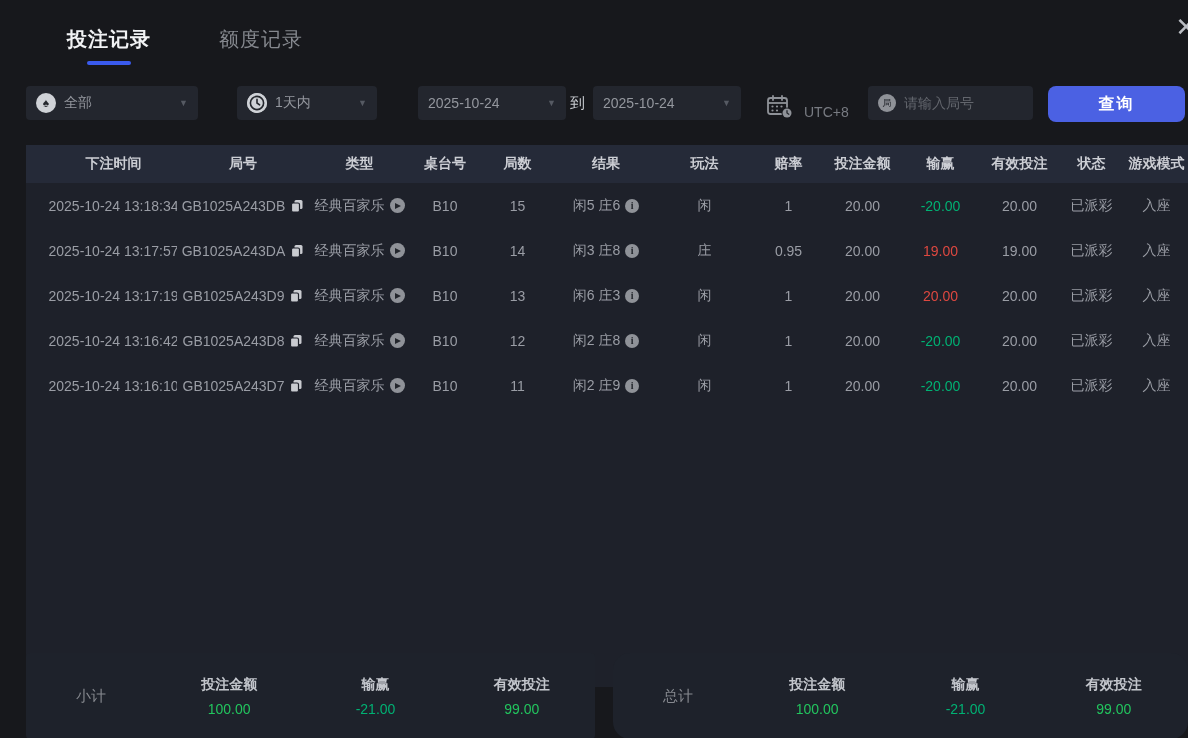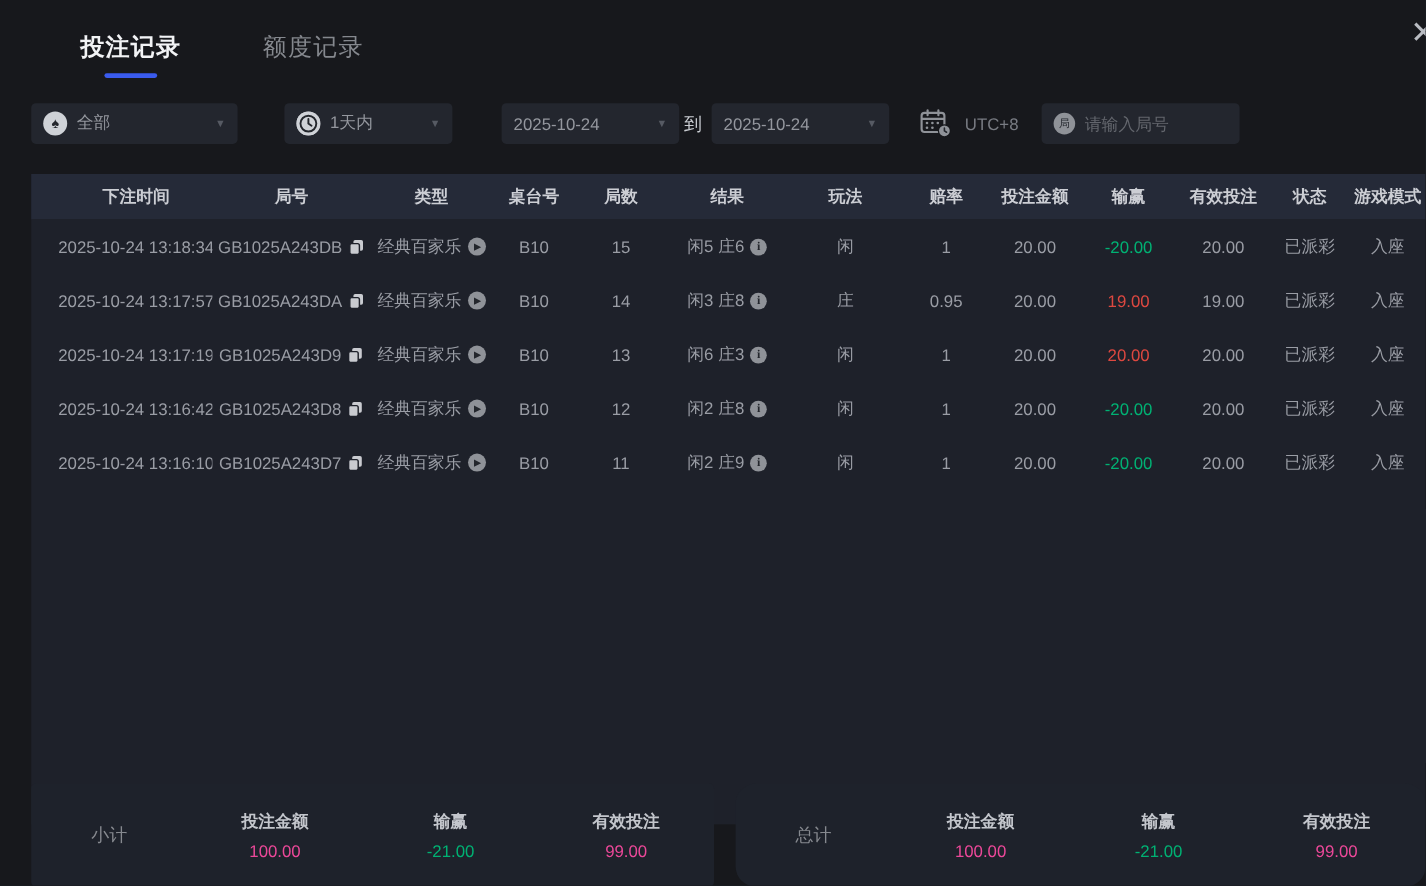--- a/index.html
+++ b/index.html
@@ -39,21 +39,21 @@
     margin-right:8px; flex:0 0 auto;
   }
   .circ-icon b { color:#23262c; font-size:12px; line-height:1; font-weight:normal; }
   .circ-icon.small { width:18px; height:18px; background:#8f9298; }
   .circ-icon.small b { font-size:9px; }
   .sel-f1 { left:26px;  width:172px; }
   .sel-f2 { left:237px; width:140px; }
   .sel-f3 { left:418px; width:148px; }
   .sel-f4 { left:593px; width:148px; }
   .to-label { position:absolute; left:570px; top:0; height:34px; display:flex; align-items:center; font-size:15px; color:#c9ccd1; }
-  .tz-wrap { position:absolute; left:766px; top:0; height:34px; display:flex; align-items:center; gap:10px; }
+  .tz-wrap { position:absolute; left:766px; top:0; height:34px; display:flex; align-items:flex-end; gap:10px; }
   .tz-text { font-size:14px; color:#787b82; }
   .round-input { left:868px; width:165px; cursor:text; }
   .round-input input {
     background:transparent; border:0; outline:none; color:#c5c8ce;
     font-size:14px; width:100%; font-family:inherit;
   }
   .round-input input::placeholder { color:#63666d; }
   .query-btn {
     position:absolute; left:1048px; top:0; width:137px; height:36px; border:0;
     border-radius:8px; color:#fff; font-size:16px; font-weight:bold;
@@ -92,21 +92,21 @@
   
   .summary-panel {
     position:absolute; top:653px; height:86px; background:#1e222b; border-radius:4px;
     display:flex; align-items:center;
   }
   .sp-left  { left:26px;  width:569px; }
   .sp-right { left:613px; width:575px;border-radius:17px; }
   .sp-label { flex:0 0 130px; text-align:center; font-size:15px; color:#86898f; }
   .stat { flex:1; text-align:center; }
   .stat .s-label { font-size:14px; color:#c3c6cc; font-weight:bold; margin-bottom:7px; }
-  .stat .s-value { font-size:14px; color:#ec4899; }
+  .stat .s-value { font-size:14px; color:#22c55e; }
 </style>
 </head>
 <body>
 
 <div class="app">
 
   <span class="close-x">✕</span>
 
   <div class="tabs">
     <div class="tab active">
@@ -172,20 +172,21 @@
       <span class="tz-text">UTC+8</span>
     </div>
 
     <div class="ctrl round-input">
       <span class="circ-icon small">
           <b>局</b>
         </span>
       <input type="text" placeholder="请输入局号" style="">
     </div>
 
+    <button class="query-btn" style="background: rgb(75, 97, 227);">查询</button>
   </div>
 
   <div class="table">
     <div class="thead">
       <div class="th c0">下注时间</div>
       <div class="th c1">局号</div>
       <div class="th c2">类型</div>
       <div class="th c3">桌台号</div>
       <div class="th c4">局数</div>
       <div class="th c5">结果</div>

